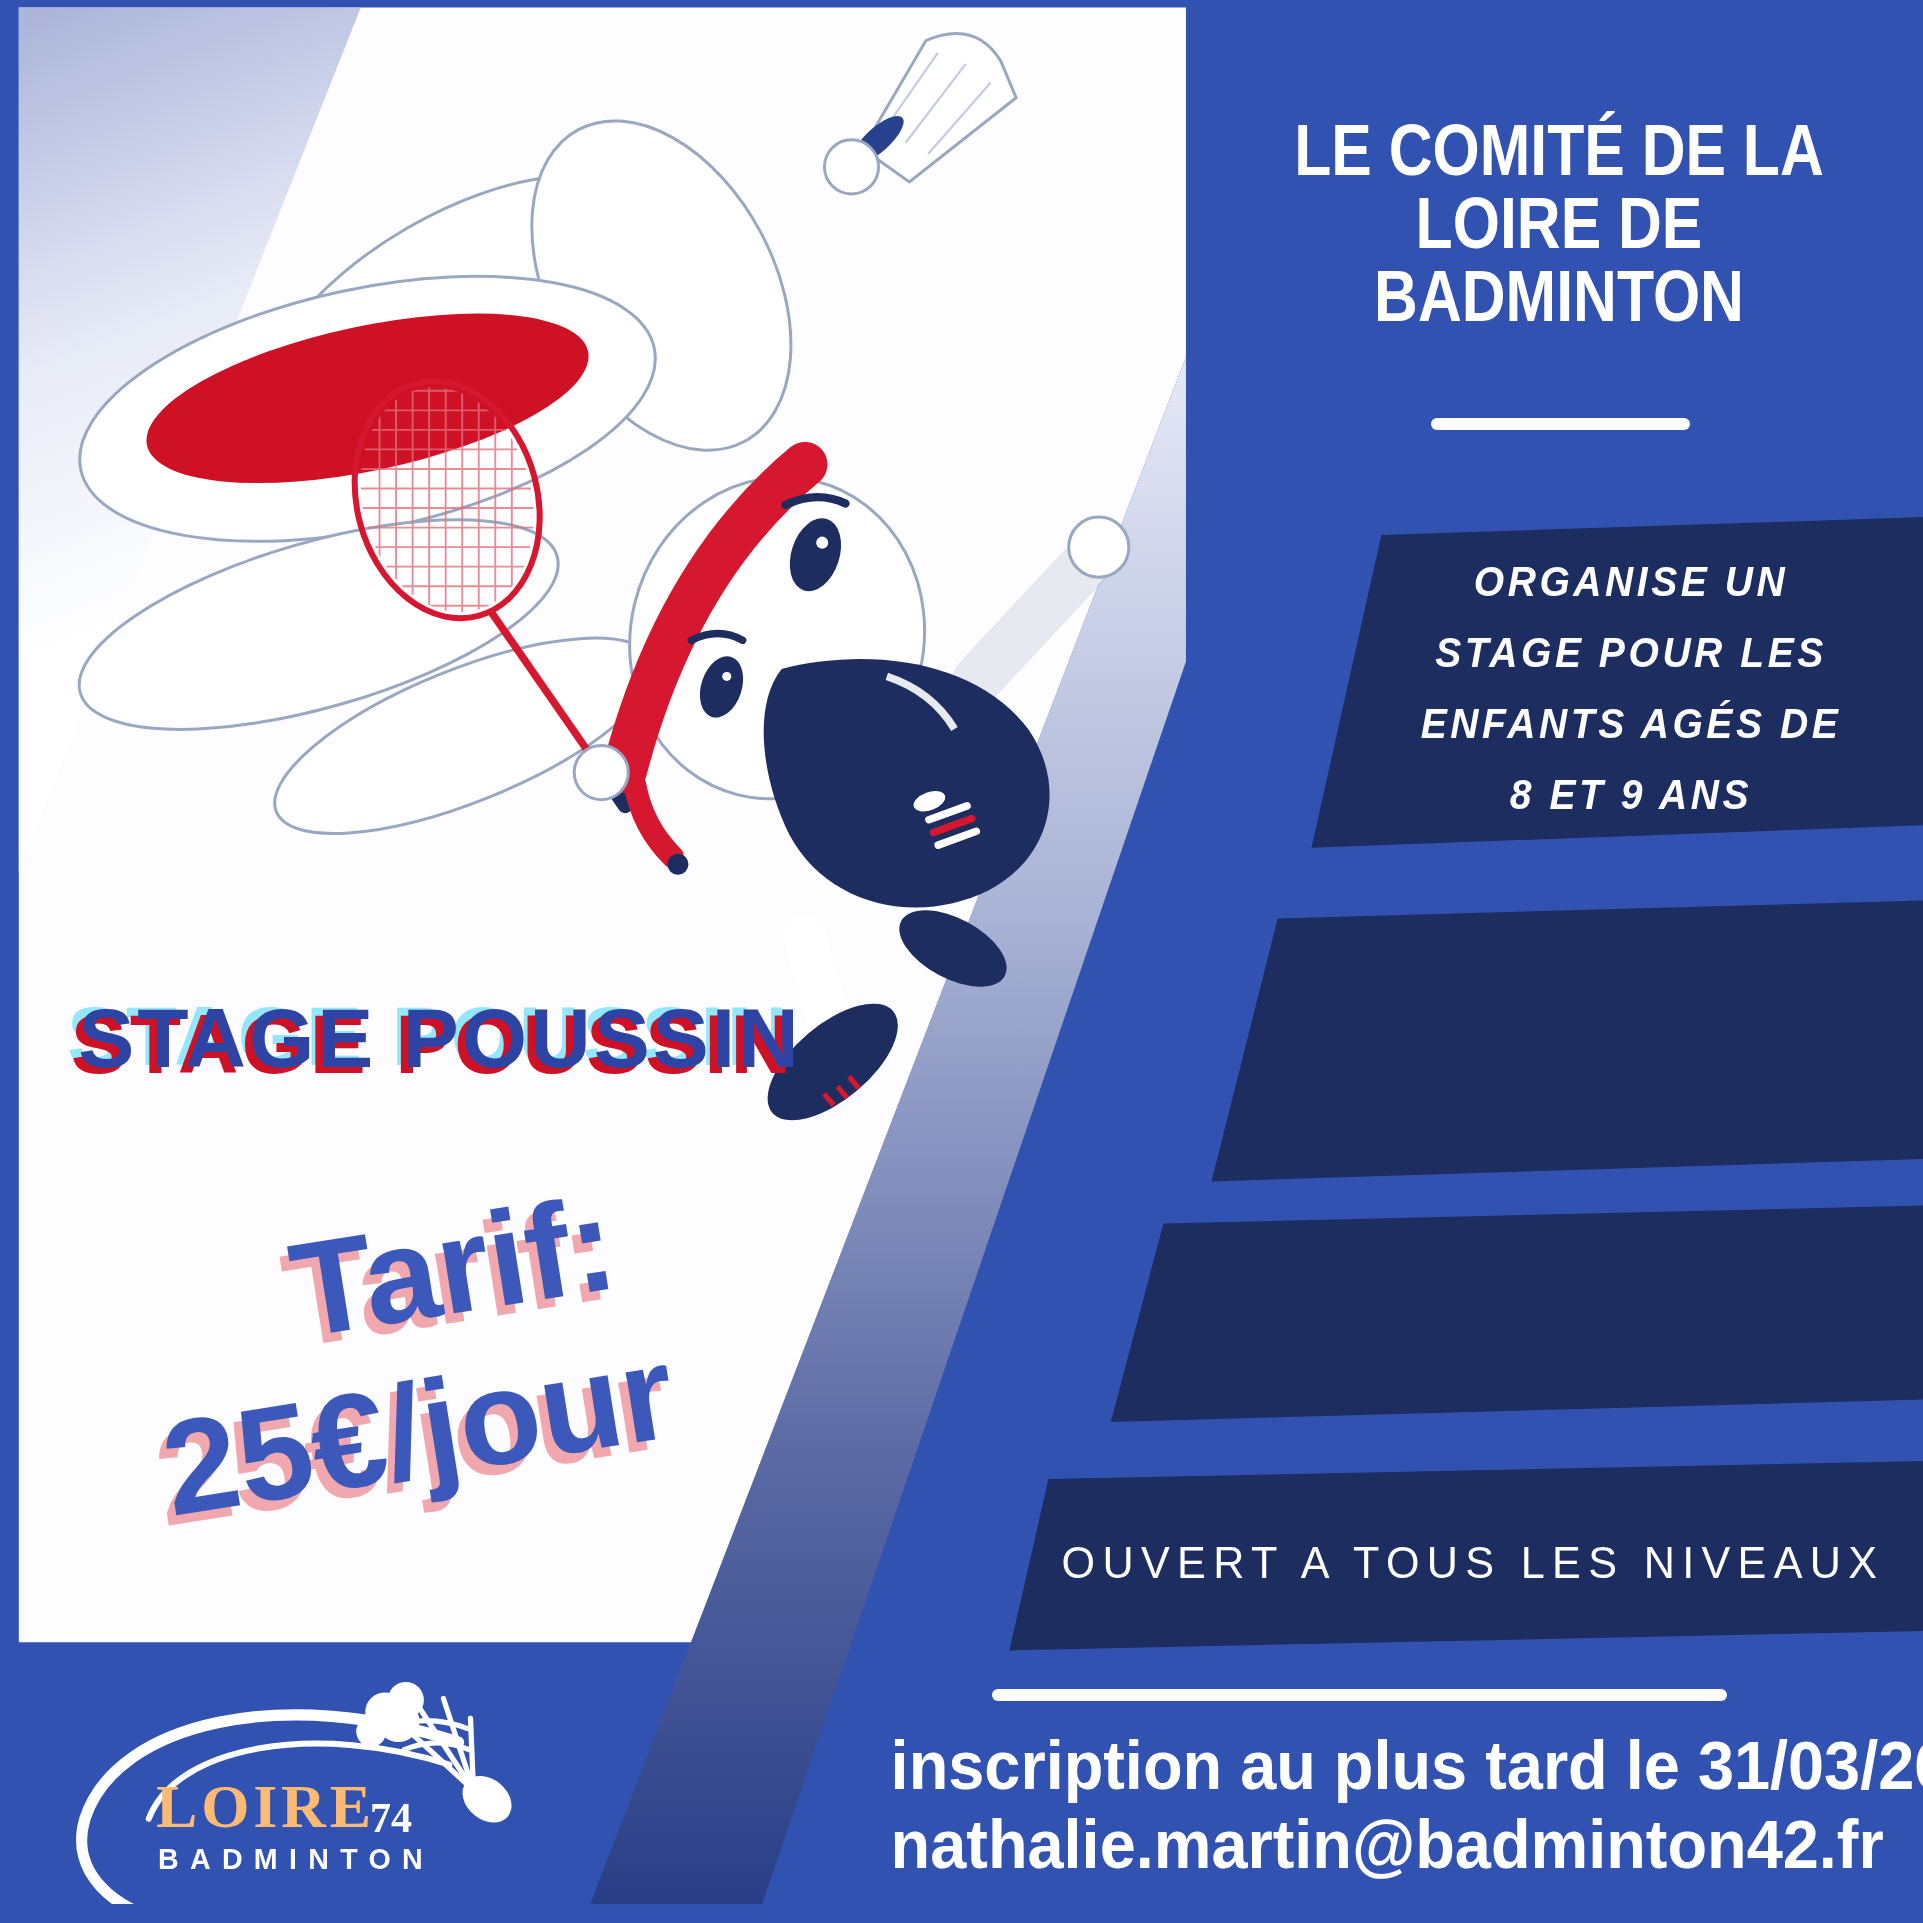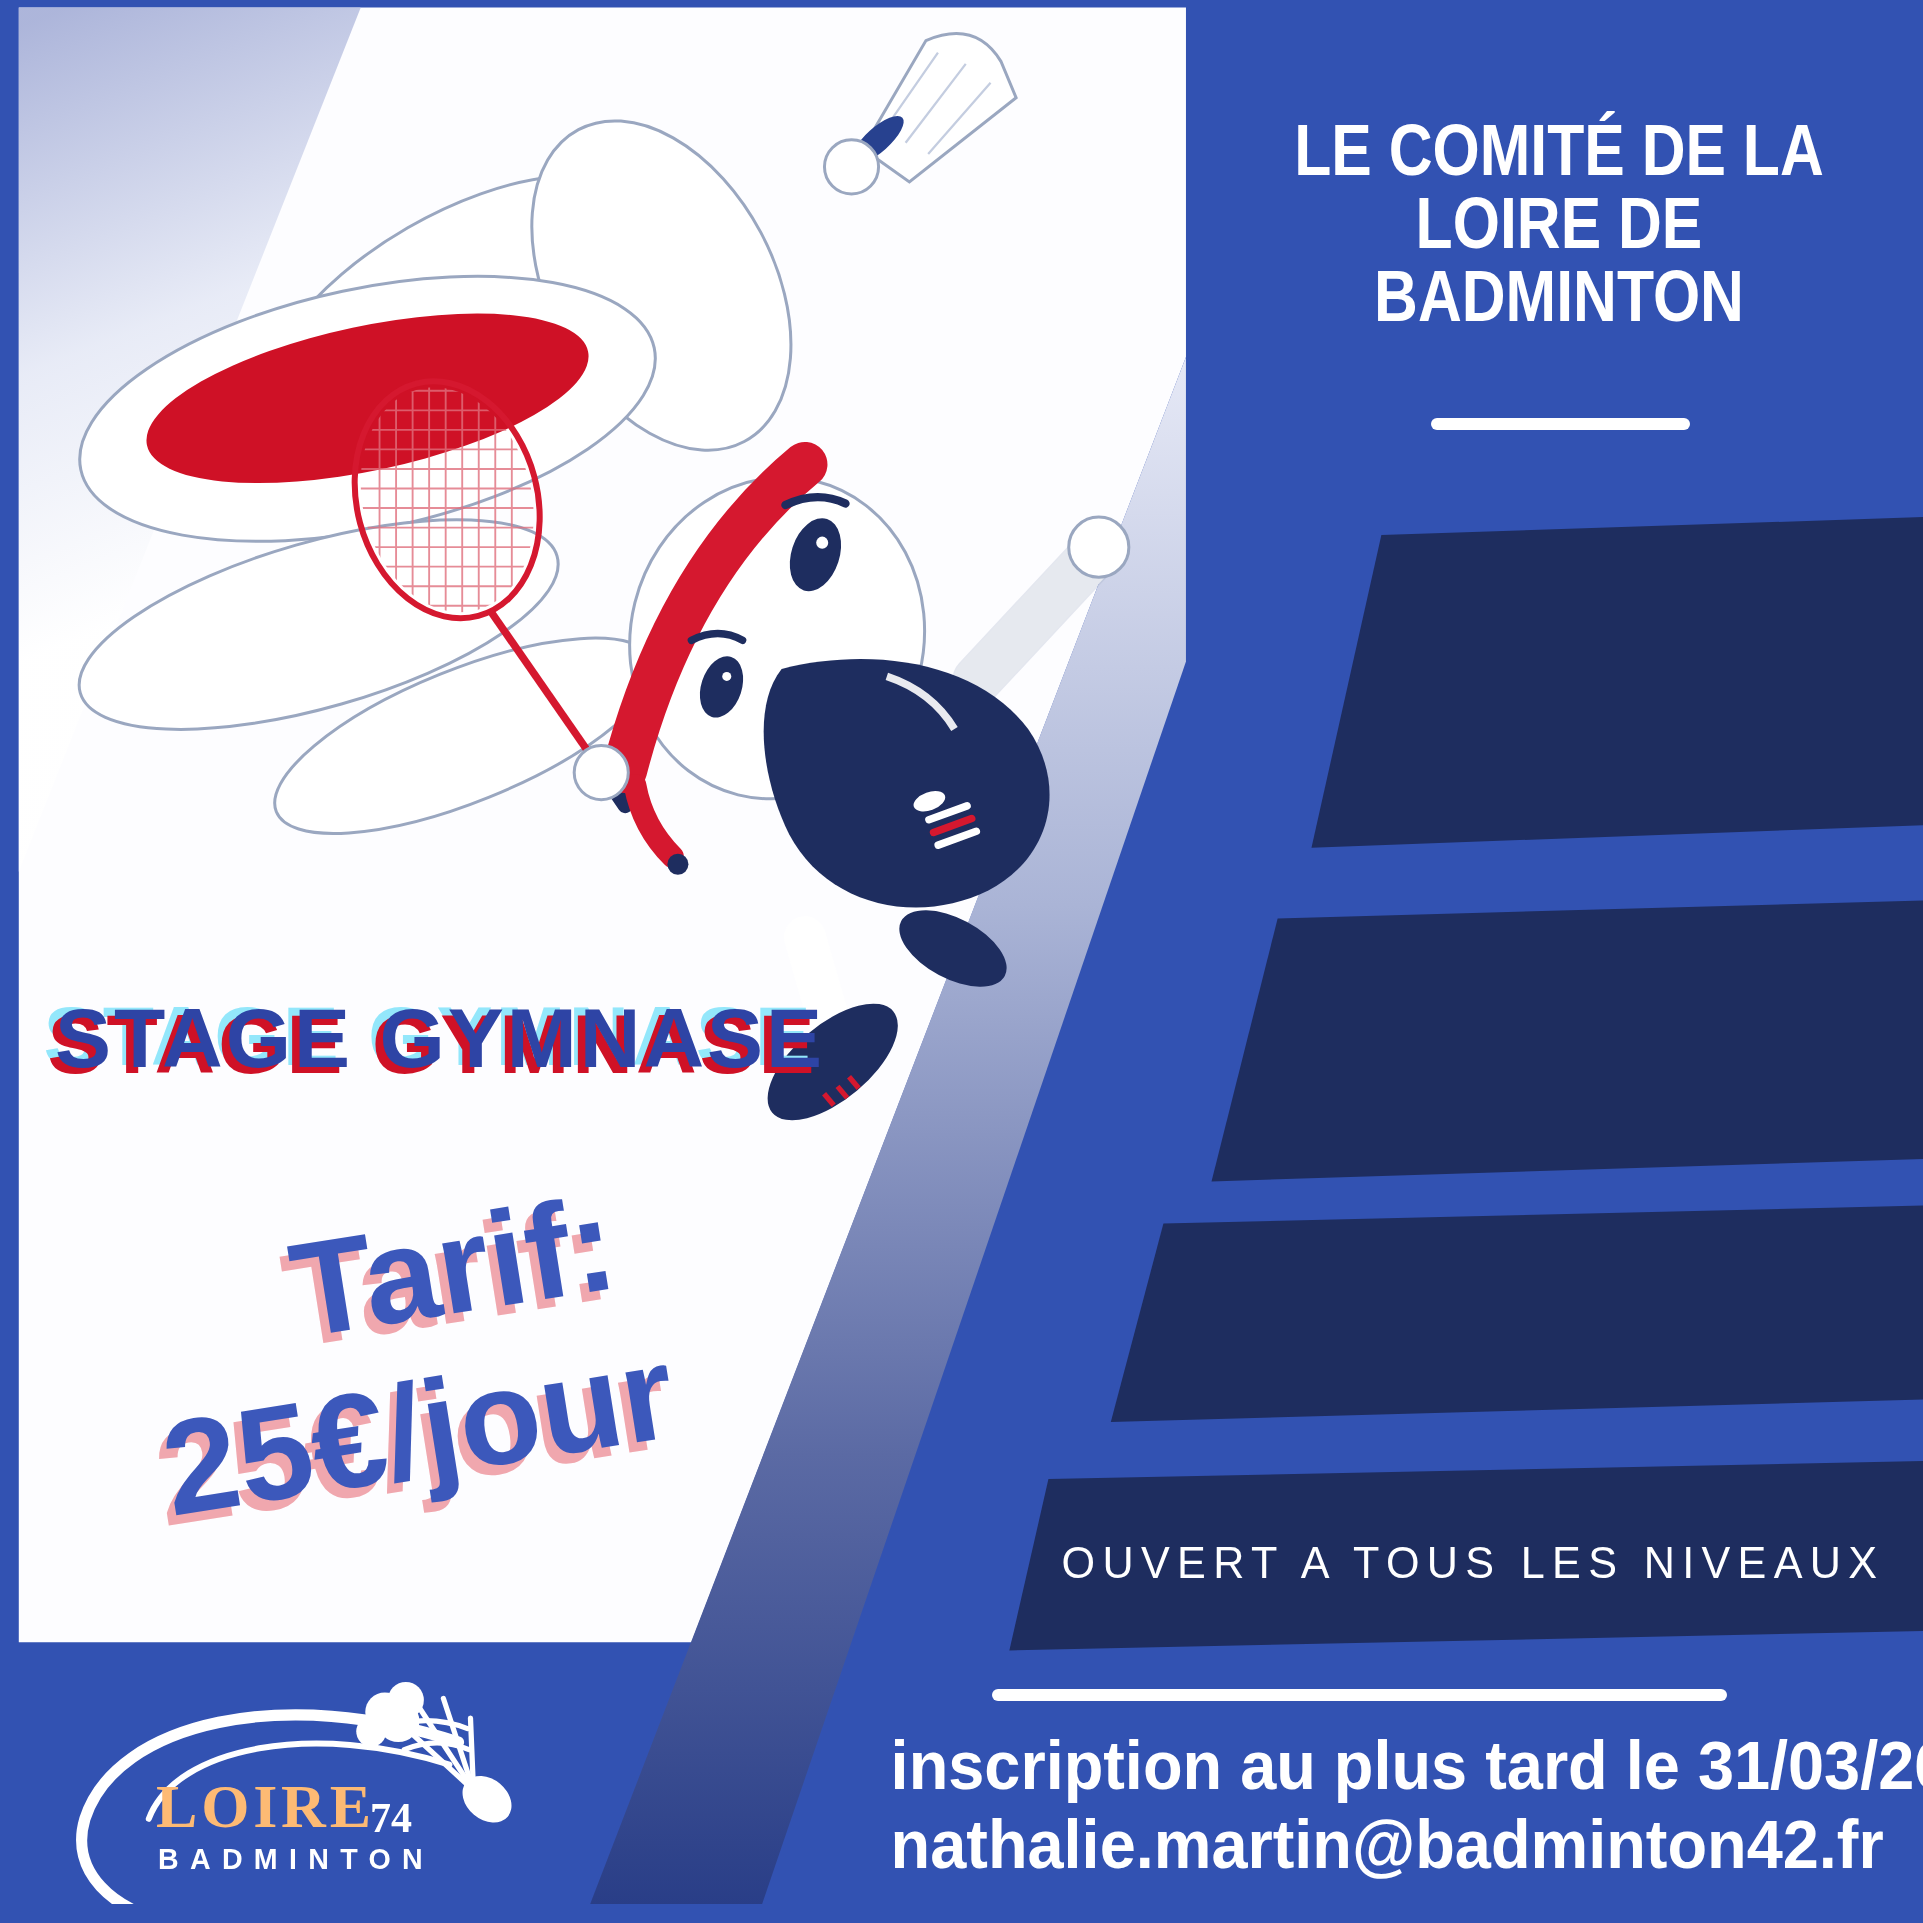--- a/index.html
+++ b/index.html
@@ -186,28 +186,34 @@
   </svg>
 
   <div class="abs title">
     <div class="title-line">LE COMITÉ DE LA</div>
     <div class="title-line">LOIRE DE</div>
     <div class="title-line">BADMINTON</div>
   </div>
 
   <div class="abs divider divider-top"></div>
 
+  <div class="abs band-text band-1">
+    <div class="band-line">ORGANISE UN</div>
+    <div class="band-line">STAGE POUR LES</div>
+    <div class="band-line">ENFANTS AGÉS DE</div>
+    <div class="band-line">8 ET 9 ANS</div>
+  </div>
 
 
 
   <div class="abs band-text band-4">
     <div class="band-line">OUVERT A TOUS LES NIVEAUX</div>
   </div>
 
-  <div class="abs stage-title">STAGE GYMNASE</div>
+  <div class="abs stage-title">STAGE POUSSIN</div>
 
   <div class="abs tarif">
     <div class="tarif-line tarif-line-1">Tarif:</div>
     <div class="tarif-line tarif-line-2">25€/jour</div>
   </div>
 
   <div class="abs divider divider-bottom"></div>
   <div class="abs footer-line footer-1">inscription au plus tard le 31/03/26</div>
   <div class="abs footer-line footer-2">nathalie.martin@badminton42.fr</div>
 

